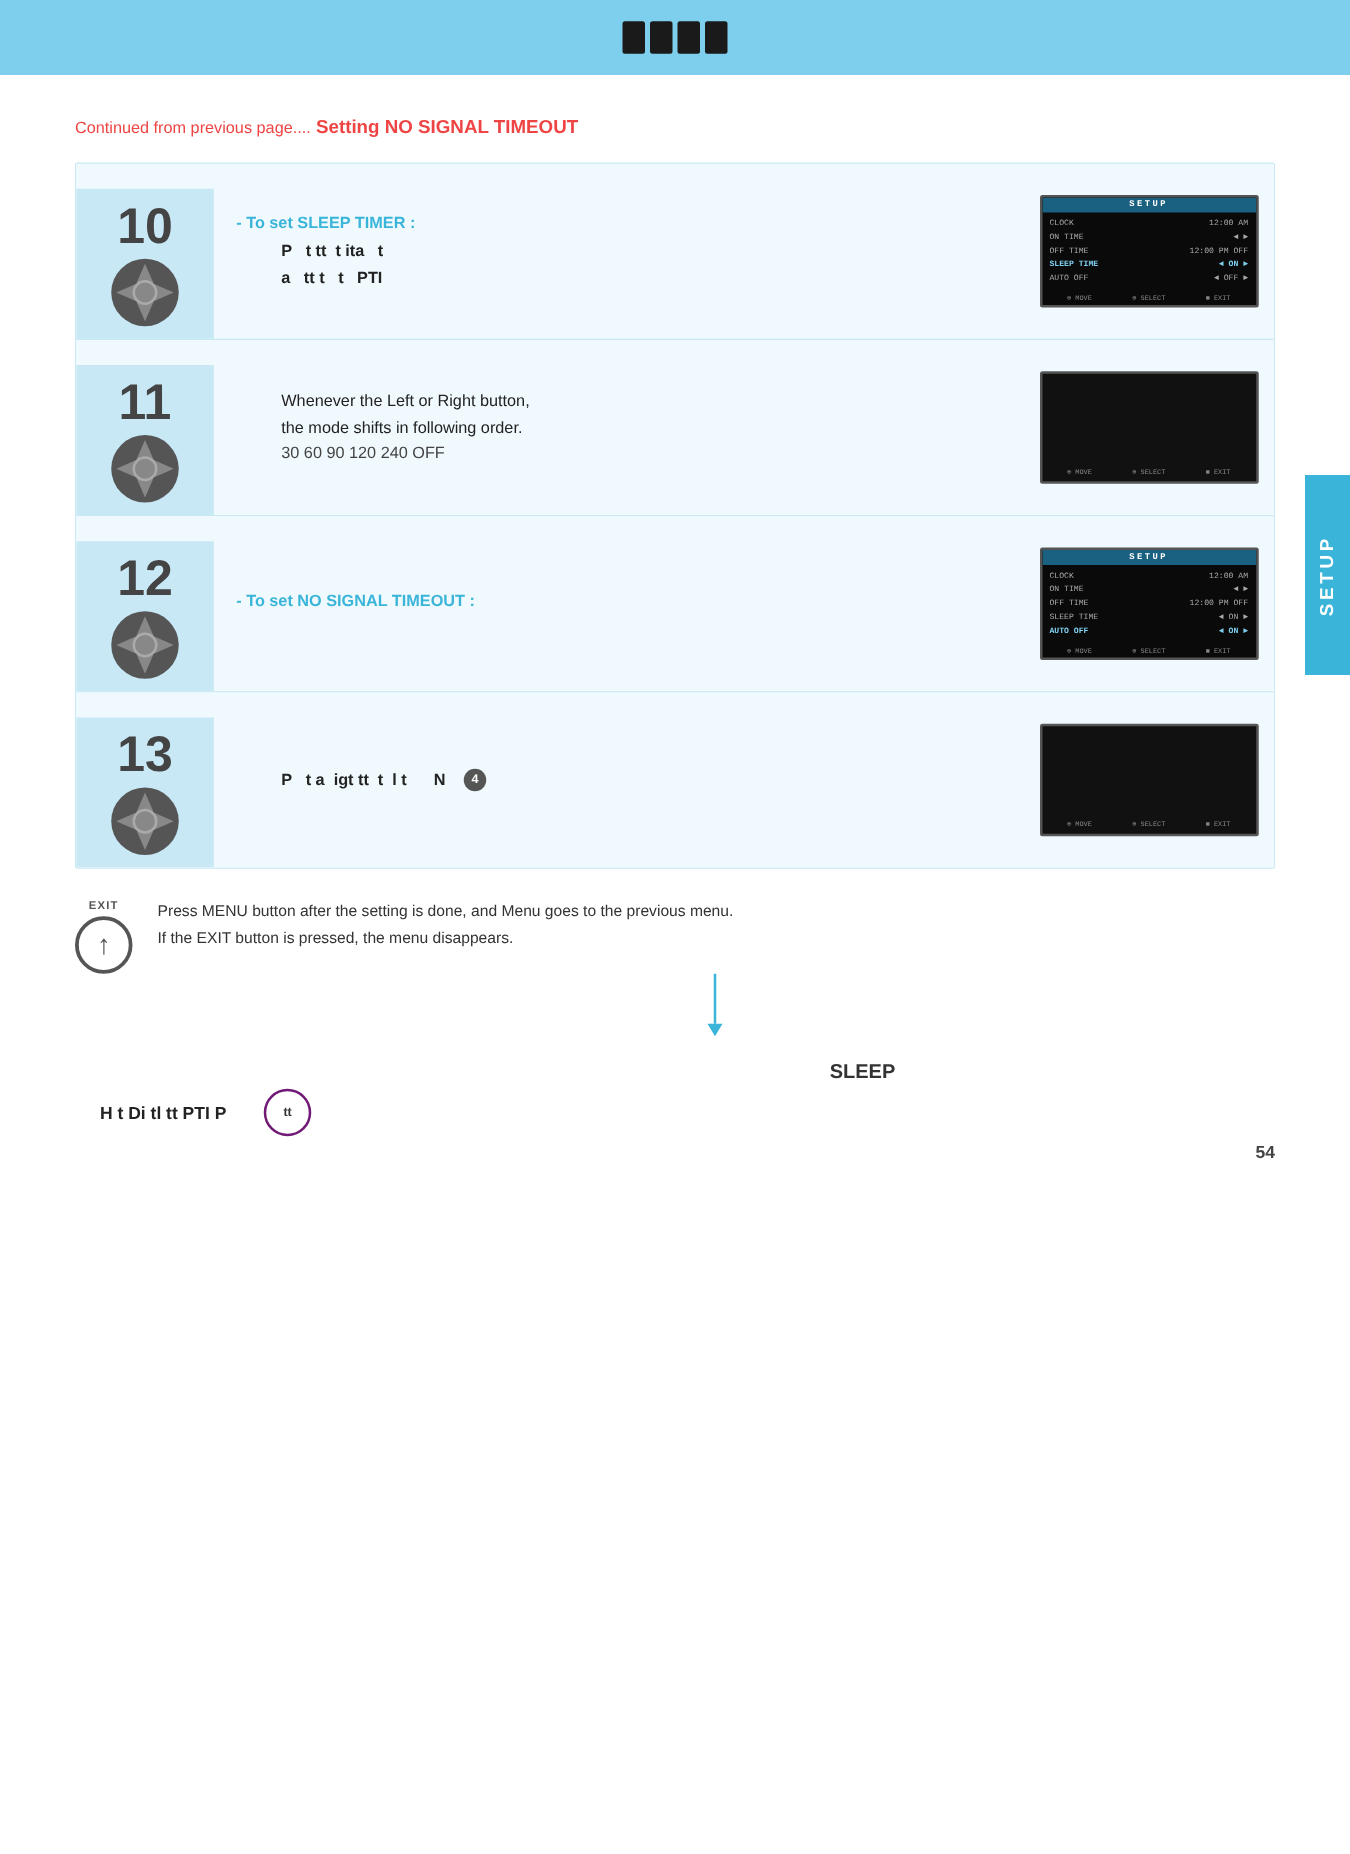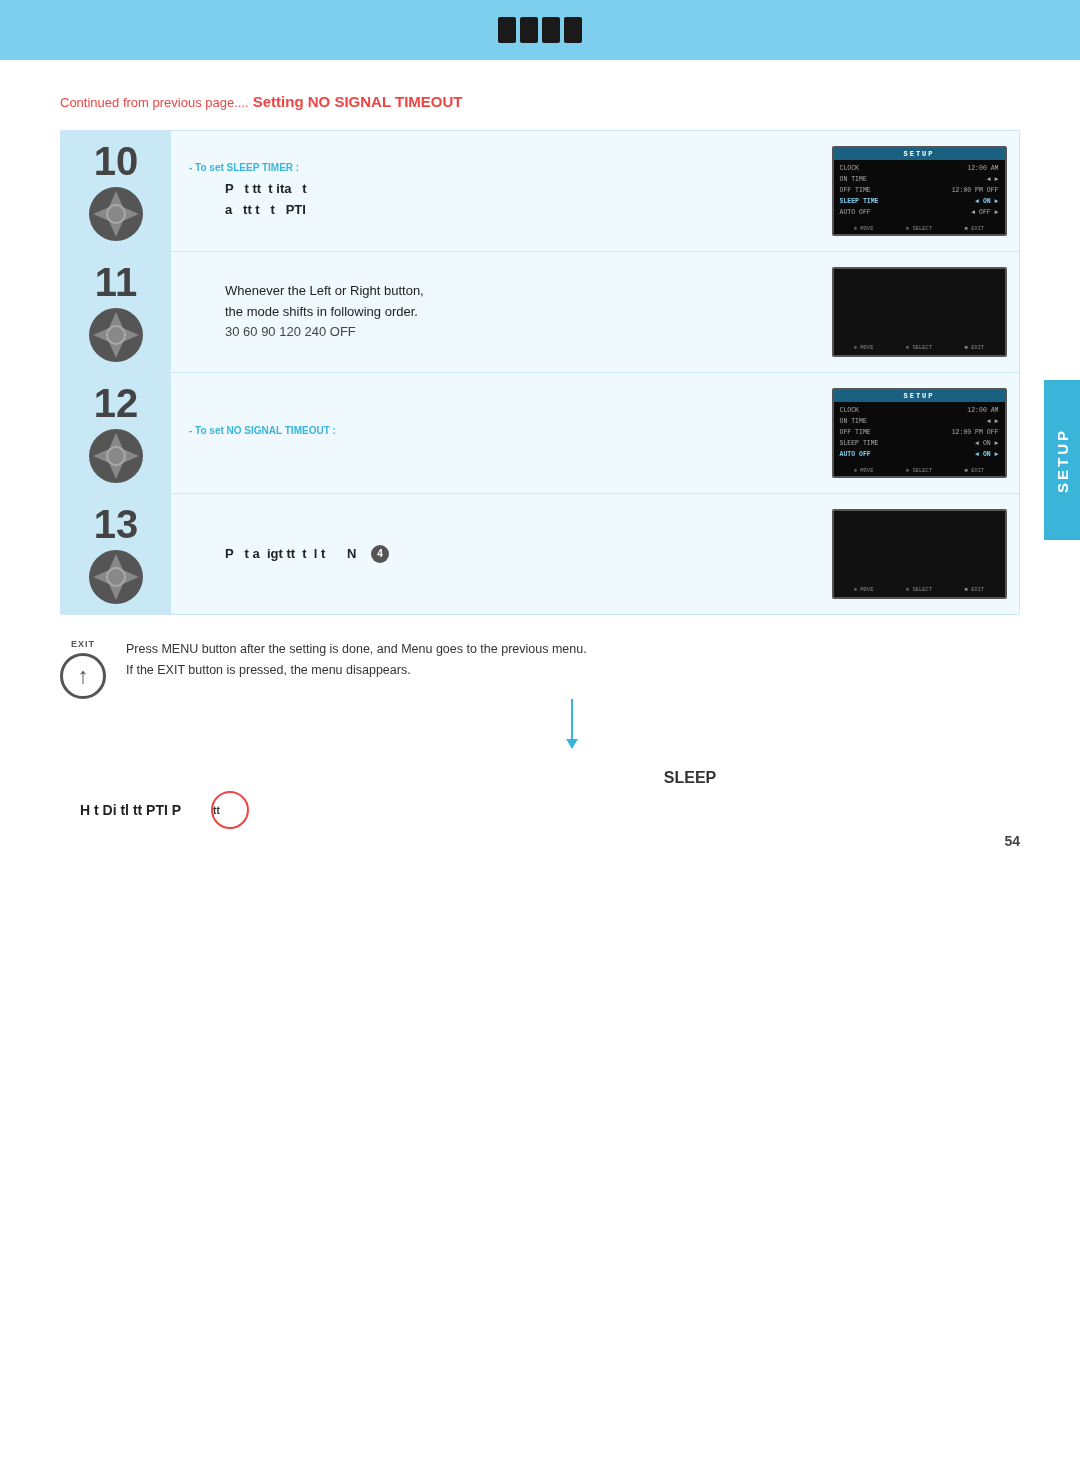--- a/index.html
+++ b/index.html
@@ -107,20 +107,21 @@
       width: 110px;
       min-height: 110px;
       background: #c8e8f5;
       display: flex;
       flex-direction: column;
       align-items: center;
       justify-content: center;
       flex-shrink: 0;
       gap: 6px;
       padding: 10px;
+      margin-top: 20px;
     }
 
     .step-number {
       font-size: 40px;
       font-weight: bold;
       color: #444;
       line-height: 1;
     }
 
     
@@ -192,21 +193,21 @@
     .step-content-cell {
       flex: 1;
       padding: 14px 18px;
       display: flex;
       flex-direction: column;
       justify-content: center;
     }
 
     .step-subtitle {
       color: #3ab5d9;
-      font-size: 10px;
+      font-size: 13px;
       font-weight: bold;
       margin-bottom: 6px;
     }
 
     .step-main-text {
       font-size: 13px;
       color: #222;
       line-height: 1.6;
       margin-left: 36px;
     }
@@ -377,25 +378,25 @@
     .sleep-bold-text {
       font-size: 14px;
       font-weight: bold;
       color: #222;
     }
 
     .sleep-button-circle {
       width: 38px;
       height: 38px;
       border-radius: 50%;
-      border: 2px solid #ef4444;
+      border: 2px solid #701a75;
       background: white;
       display: flex;
       align-items: center;
-      justify-content: flex-start;
+      justify-content: center;
       font-size: 10px;
       color: #333;
       font-weight: bold;
       flex-shrink: 0;
     }
 
     .sleep-mode-text {
       font-size: 13px;
       color: #333;
     }

